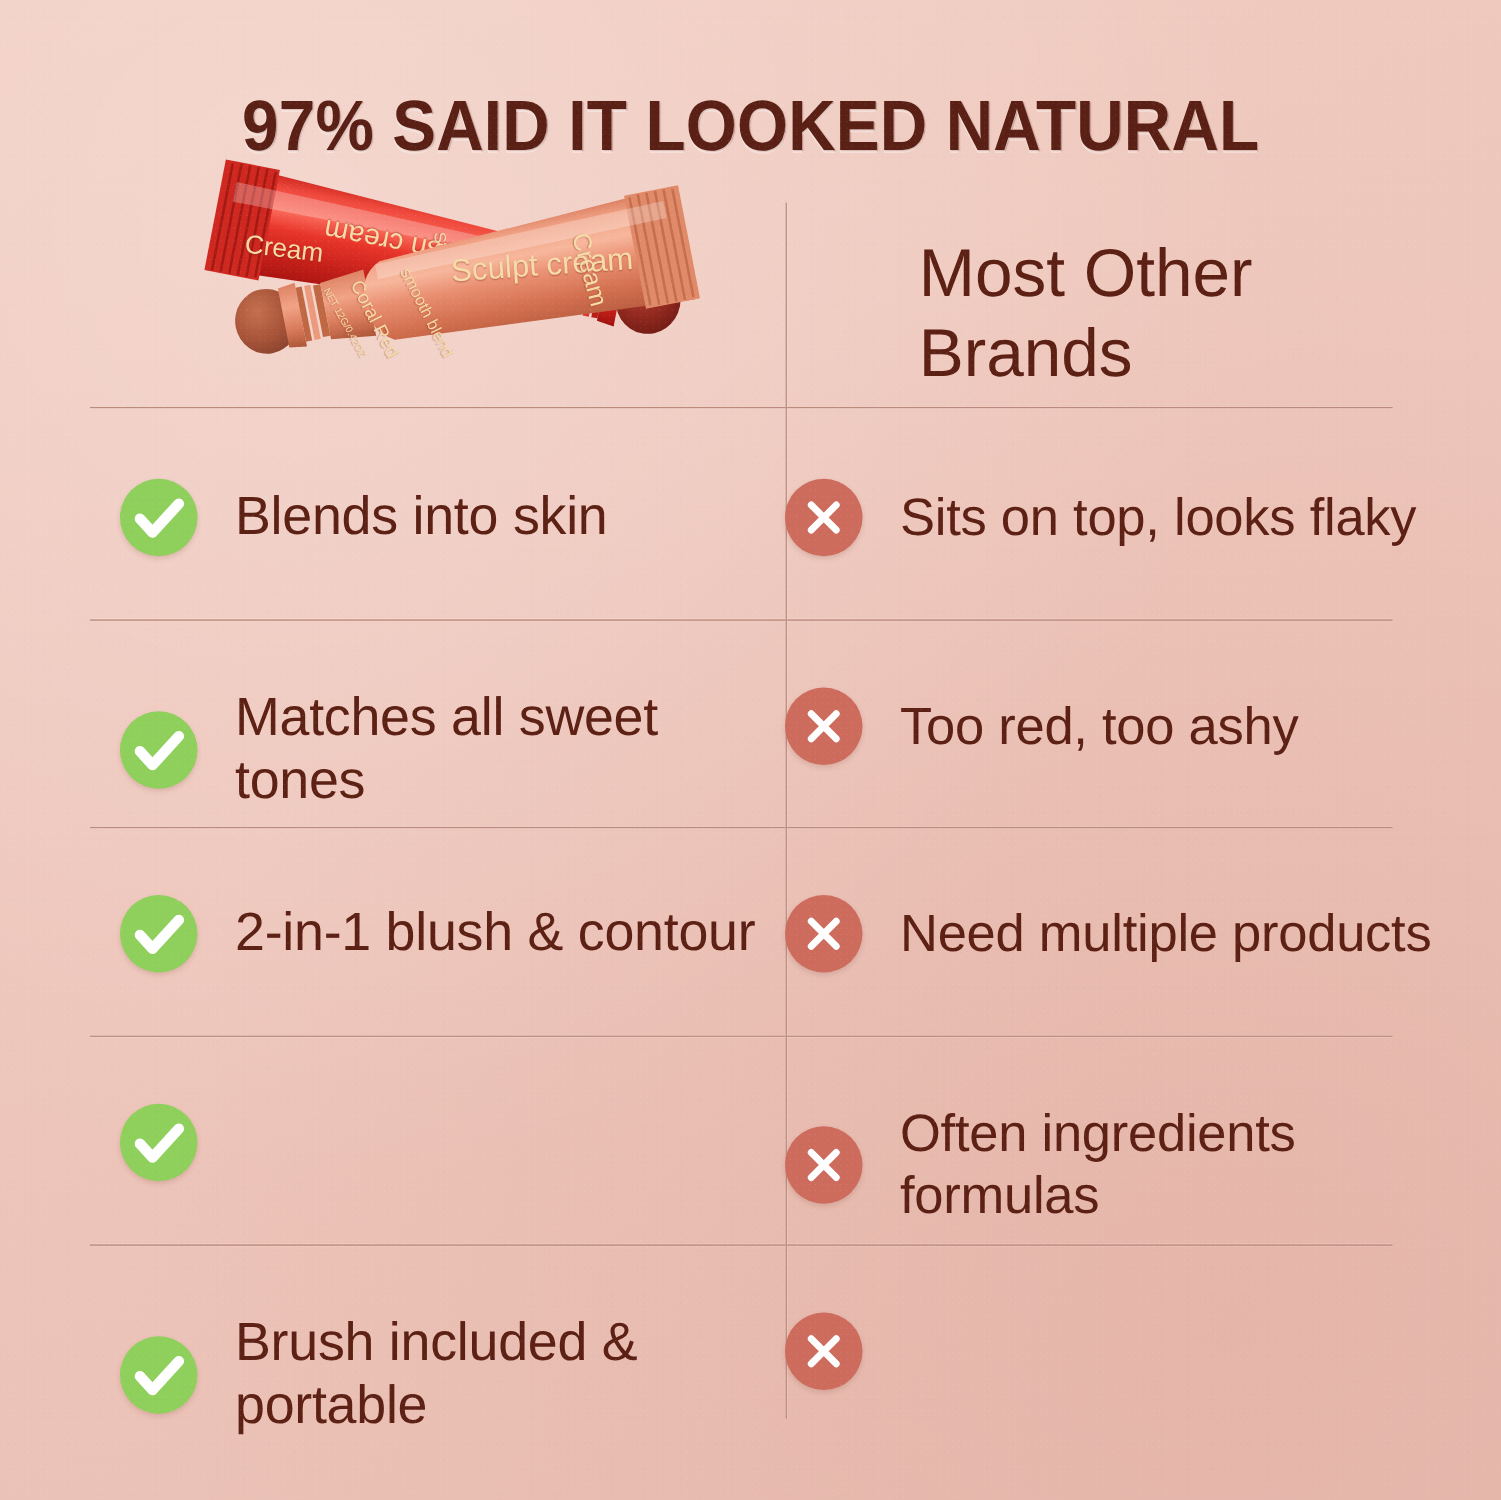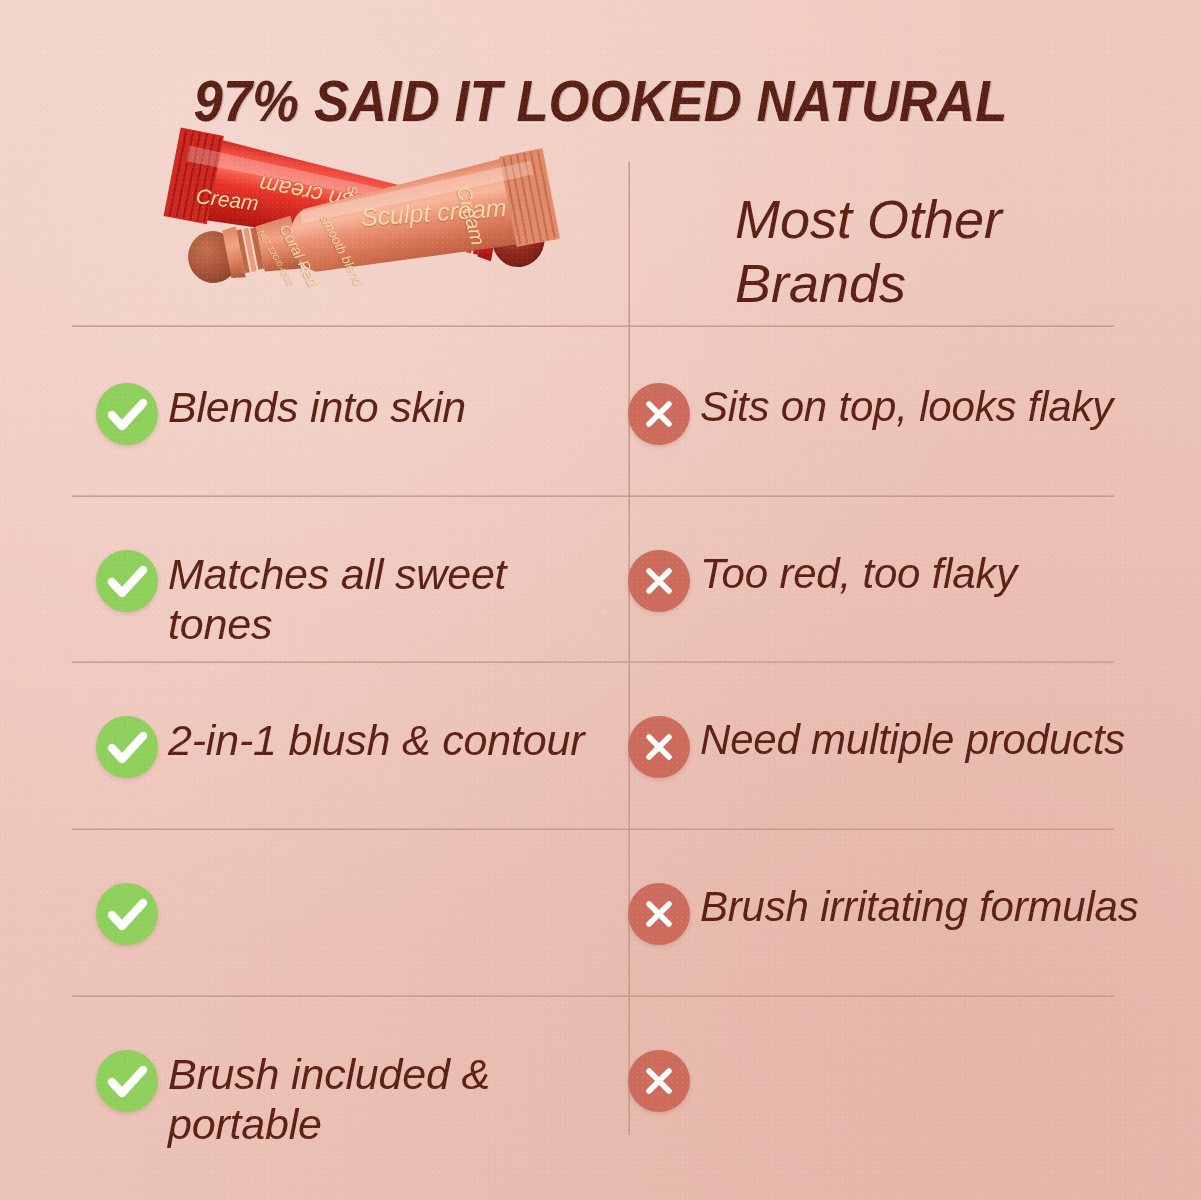--- a/index.html
+++ b/index.html
@@ -17,21 +17,20 @@
 
   #canvas {
     position: relative;
     width: 1201px;
     height: 1200px;
     background:
       radial-gradient(circle at 20% 15%, rgba(255,255,255,0.22), rgba(255,255,255,0) 55%),
       radial-gradient(circle at 82% 88%, rgba(214,150,136,0.28), rgba(214,150,136,0) 60%),
       linear-gradient(160deg, #f1cdc2 0%, #eec6bb 45%, #e9bfb4 100%);
     overflow: hidden;
-    font-style: italic;
   }
 
   
   #grain {
     position: absolute;
     inset: 0;
     pointer-events: none;
     opacity: 0.5;
     background-image:
       radial-gradient(rgba(255,255,255,0.30) 0.6px, rgba(0,0,0,0) 0.7px),
@@ -98,22 +97,22 @@
     line-height: 1.18;
     color: #5c2114;
     font-weight: normal;
   }
 
   
   .row { position: absolute; left: 0; width: 1201px; }
   .cell {
     position: absolute;
     display: flex;
-    align-items: flex-start;
-    gap: 10px;
+    align-items: center;
+    gap: 30px;
   }
   .cell.left  { left: 96px;  width: 520px; }
   .cell.right { left: 628px; width: 530px; }
 
   .badge {
     flex: 0 0 auto;
     width: 62px;
     height: 62px;
     border-radius: 50%;
     position: relative;
@@ -334,21 +333,21 @@
           </svg>
       </span>
       <span class="cell-text">Matches all sweet tones</span>
     </div>
     <div class="cell right">
       <span class="badge cross">
         <svg viewBox="0 0 62 62">
             <path d="M21 21 L41 41 M41 21 L21 41" fill="none" stroke="#ffffff" stroke-width="5.5" stroke-linecap="round"></path>
           </svg>
       </span>
-      <span class="cell-text">Too red, too flaky</span>
+      <span class="cell-text">Too red, too ashy</span>
     </div>
   </div>
 
   <div class="row" style="top:716px;">
     <div class="cell left">
       <span class="badge check">
         <svg viewBox="0 0 62 62">
             <path d="M16 32 L26 43 L47 20" fill="none" stroke="#ffffff" stroke-width="8.5" stroke-linecap="round" stroke-linejoin="round"></path>
           </svg>
       </span>
@@ -371,21 +370,21 @@
             <path d="M16 32 L26 43 L47 20" fill="none" stroke="#ffffff" stroke-width="8.5" stroke-linecap="round" stroke-linejoin="round"></path>
           </svg>
       </span>
     </div>
     <div class="cell right">
       <span class="badge cross">
         <svg viewBox="0 0 62 62">
             <path d="M21 21 L41 41 M41 21 L21 41" fill="none" stroke="#ffffff" stroke-width="5.5" stroke-linecap="round"></path>
           </svg>
       </span>
-      <span class="cell-text">Brush irritating formulas</span>
+      <span class="cell-text">Often ingredients formulas</span>
     </div>
   </div>
 
   <div class="row" style="top:1050px;">
     <div class="cell left">
       <span class="badge check">
         <svg viewBox="0 0 62 62">
             <path d="M16 32 L26 43 L47 20" fill="none" stroke="#ffffff" stroke-width="8.5" stroke-linecap="round" stroke-linejoin="round"></path>
           </svg>
       </span>

